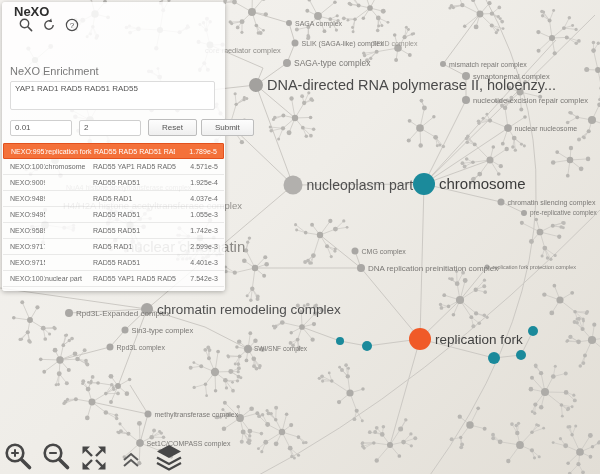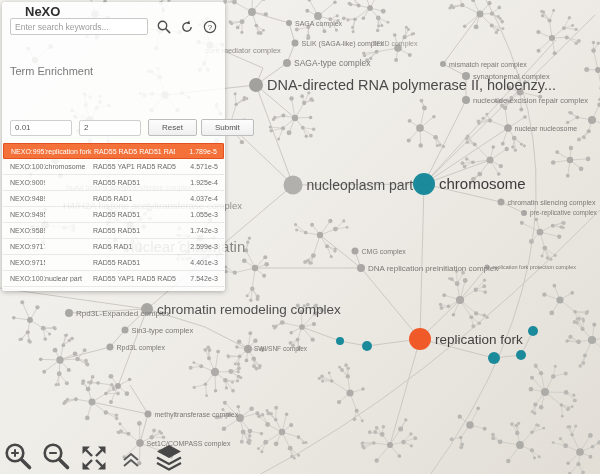--- a/index.html
+++ b/index.html
@@ -6,21 +6,21 @@
   *{box-sizing:border-box;font-family:"Liberation Sans",sans-serif;}
   .stage{position:relative;width:600px;height:474px;overflow:hidden;
          background:linear-gradient(135deg,#f5f3f0 0%,#efede8 45%,#e2ded6 100%);}
   svg#graph{position:absolute;left:0;top:0;}
   svg text{user-select:none;}
 
   
   .panel{position:absolute;left:2px;top:2px;width:223px;height:289px;
          background:rgba(255,255,255,0.84);border-radius:3px;
          box-shadow:0 1px 5px rgba(0,0,0,0.28);}
-  .panel-title{position:absolute;left:23px;top:2px;font-size:13px;font-weight:bold;color:#2e2e2e;}
+  .panel-title{position:absolute;left:12px;top:2px;font-size:13px;font-weight:bold;color:#2e2e2e;}
   .search-row{position:absolute;left:8px;top:16px;right:4px;display:flex;align-items:center;}
   .search-input{flex:0 0 138px;height:17px;border:1px solid #c9c9c9;border-radius:2px;
                 padding:1px 4px;font-size:8.5px;color:#444;background:#fff;outline:none;}
   .search-input::placeholder{color:#9b9b9b;}
   .mini-icon{margin-left:9px;width:14px;height:14px;display:inline-flex;cursor:pointer;}
   .by-row{position:absolute;left:8px;top:37px;display:flex;align-items:center;font-size:9px;color:#555;}
   .by-label{margin-right:12px;color:#777;}
   .radio{display:flex;align-items:center;margin-right:34px;cursor:pointer;}
   .rb{width:9px;height:9px;border:1px solid #8f8f8f;border-radius:50%;margin-right:5px;
       display:inline-block;position:relative;background:#fff;}
@@ -1618,21 +1618,20 @@
         <text x="439" y="189.4" font-size="15" fill="#3b3b3b">chromosome</text>
         <text x="435" y="343.86" font-size="13.5" fill="#3f3f3f">replication fork</text>
         <text x="157" y="313.86" font-size="13.5" fill="#4f4f4f">chromatin remodeling complex</text>
       </g>
     </svg>
 
   <div class="panel">
     <div class="panel-title">NeXO</div>
 
     <div class="search-row">
-      <input class="search-input" type="text" placeholder="Enter search keywords..." style="">
       <span class="mini-icon">
         <svg width="14" height="14" viewBox="0 0 14 14">
           <circle cx="5.5" cy="5.5" r="4.2" fill="none" stroke="#4d4d4d" stroke-width="1.4"></circle>
           <line x1="8.8" y1="8.8" x2="12.6" y2="12.6" stroke="#4d4d4d" stroke-width="1.6" stroke-linecap="round"></line>
         </svg>
       </span>
       <span class="mini-icon">
         <svg width="14" height="14" viewBox="0 0 14 14">
           <path d="M11.2,7a4.2,4.2 0 1,1 -1.6,-3.3" fill="none" stroke="#4d4d4d" stroke-width="1.4"></path>
           <path d="M9.2,0.6 L9.9,3.9 L6.7,3.2 Z" fill="#4d4d4d"></path>
@@ -1640,22 +1639,23 @@
       </span>
       <span class="mini-icon">
         <svg width="14" height="14" viewBox="0 0 14 14">
           <circle cx="7" cy="7" r="5.6" fill="none" stroke="#4d4d4d" stroke-width="1.2"></circle>
           <text x="7" y="9.8" text-anchor="middle" font-size="8" fill="#4d4d4d">?</text>
         </svg>
       </span>
     </div>
 
 
-    <div class="te-heading">Term Enrichment</div>
+    <div class="te-heading">NeXO Enrichment</div>
 
+    <textarea class="gene-box" spellcheck="false" style="">YAP1 RAD1 RAD5 RAD51 RAD55</textarea>
 
     <div class="param-row">
       <input class="p-input" type="text" value="0.01" style="">
       <input class="p-input" type="text" value="2" style="">
       <button class="btn">Reset</button>
       <button class="btn">Submit</button>
     </div>
 
     <div class="results" id="results">
         <div class="trow sel">

